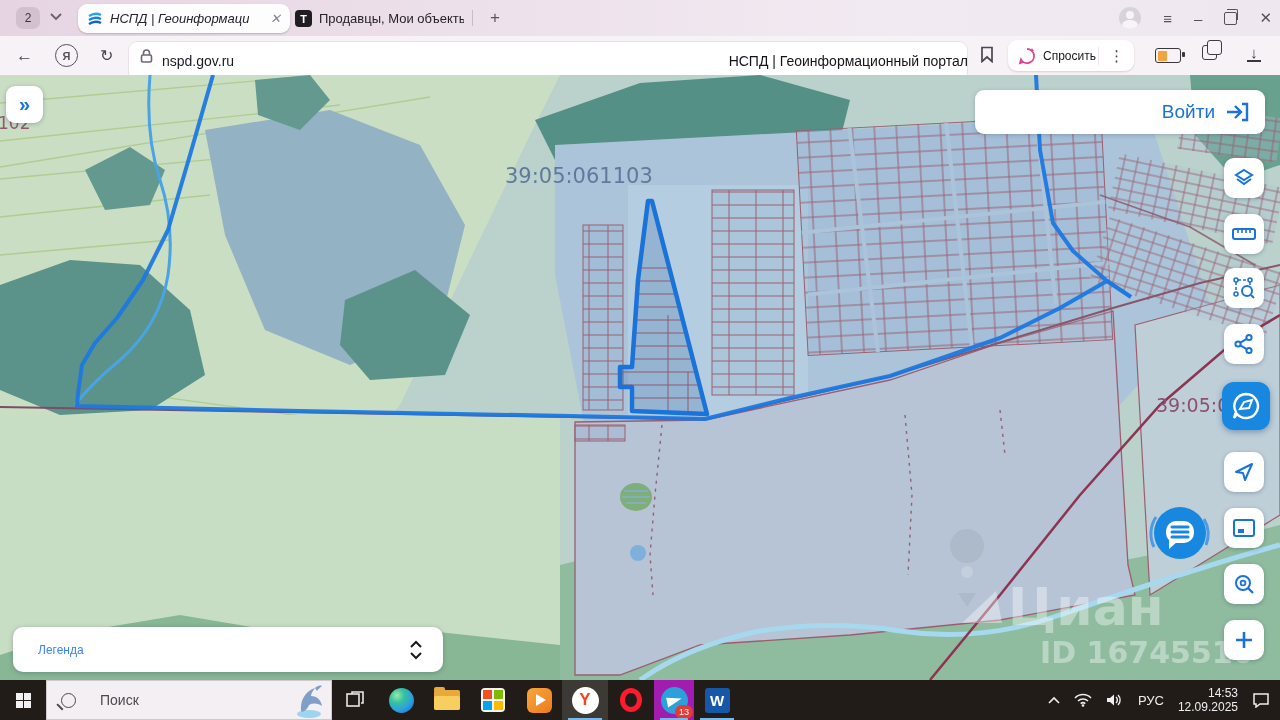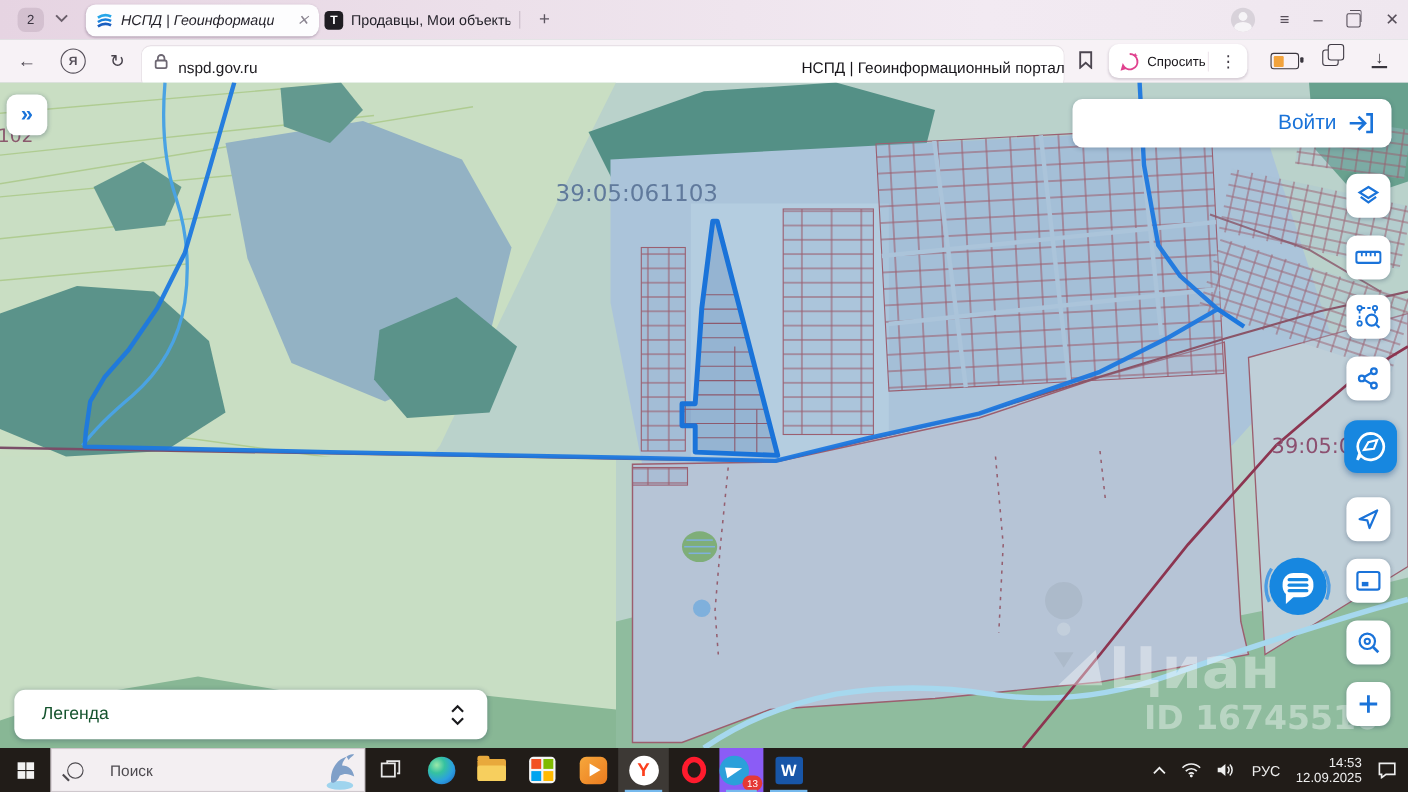--- a/index.html
+++ b/index.html
@@ -65,21 +65,21 @@
     box-shadow:0 1px 4px rgba(30,50,80,.3);display:flex;align-items:center;justify-content:center;color:#1a73d9;}
   .mbtn.active{width:48px;height:48px;border-radius:12px;background:#1787e0;color:#fff;box-shadow:0 2px 6px rgba(10,60,120,.4);}
   .loginbar{position:absolute;left:975px;top:15px;width:290px;height:44px;border-radius:9px;background:#fff;
     box-shadow:0 1px 4px rgba(30,50,80,.25);display:flex;align-items:center;justify-content:flex-end;gap:10px;padding-right:16px;box-sizing:border-box;}
   .loginbar span{color:#1a73d9;font-size:19px;}
   .expand{position:absolute;left:6px;top:11px;width:37px;height:37px;border-radius:9px;background:#fff;
     box-shadow:0 1px 4px rgba(30,50,80,.3);color:#1a73d9;font-size:20px;font-weight:bold;
     display:flex;align-items:center;justify-content:center;}
   .legend{position:absolute;left:13px;top:552px;width:430px;height:45px;border-radius:10px;background:#fff;
     box-shadow:0 1px 5px rgba(30,50,80,.3);display:flex;align-items:center;}
-  .legend span{font-size:16px;color:#14532d;margin-left:25px;}
+  .legend span{font-size:12px;color:#3b82f6;margin-left:25px;}
   .legend .sorter{margin-left:auto;margin-right:20px;}
   .attrib{position:absolute;left:1040px;top:583px;width:240px;height:22px;background:rgba(255,255,255,.35);margin-top:40px;}
   .attrib .txt{position:absolute;left:22px;top:3px;font-size:13.5px;color:#39424e;}
   .scale{position:absolute;left:152px;top:2px;width:84px;text-align:center;font-size:13.5px;color:#39424e;}
   .chatwrap{position:absolute;left:1142px;top:420px;width:76px;height:76px;}
   svg text{font-family:"DejaVu Sans","Liberation Sans",sans-serif;}
 
   
   .taskbar{position:absolute;left:0;top:680px;width:1280px;height:40px;background:#211c18;display:flex;align-items:stretch;color:#eee;}
   .tstart{width:46px;display:flex;align-items:center;justify-content:center;}
@@ -98,21 +98,21 @@
   .folder .back{position:absolute;inset:0;background:#e8a93c;border-radius:2px;}
   .folder .back:before{content:"";position:absolute;left:0;top:-3px;width:11px;height:4px;background:#e8a93c;border-radius:2px 2px 0 0;}
   .folder .front{position:absolute;left:0;right:0;bottom:0;height:14px;background:#f7cf5e;border-radius:2px;}
   .store{width:24px;height:24px;border-radius:4px;background:#f4f4f4;display:grid;place-content:center;grid-template-columns:9px 9px;grid-template-rows:9px 9px;gap:1.5px;padding:0;}
   .store i:nth-child(1){background:#f25022}.store i:nth-child(2){background:#7fba00}
   .store i:nth-child(3){background:#00a4ef}.store i:nth-child(4){background:#ffb900}
   .player{width:25px;height:25px;border-radius:6px;background:linear-gradient(135deg,#f6a73c,#ec7c1f);position:relative;}
   .player:before{content:"";position:absolute;left:9px;top:6px;border-left:10px solid #fff;border-top:6px solid transparent;border-bottom:6px solid transparent;}
   .ydisc{width:27px;height:27px;border-radius:50%;background:#fff;color:#fc3f1d;font-weight:bold;font-size:17px;display:flex;align-items:center;justify-content:center;}
   .opera{width:20px;height:24px;border:5px solid #ff1b2d;border-radius:50%;box-sizing:border-box;width:22px;}
-  .tgtile{width:40px;height:40px;background:#8b5cf6;display:flex;align-items:center;position:relative;}
+  .tgtile{width:40px;height:40px;background:#a21caf;display:flex;align-items:center;justify-content:center;position:relative;}
   .tgball{width:27px;height:27px;border-radius:50%;background:#2ba0da;position:relative;}
   .tgball:before{content:"";position:absolute;left:6px;top:9px;border-left:15px solid #fff;border-top:4px solid transparent;border-bottom:6px solid transparent;transform:rotate(-12deg);}
   .tgbadge{position:absolute;right:1px;bottom:1px;min-width:14px;height:14px;border-radius:8px;background:#e53935;color:#fff;font-size:9px;display:flex;align-items:center;justify-content:center;padding:0 2px;}
   .wordic{width:25px;height:25px;border-radius:3px;background:#1856a8;color:#fff;font-weight:bold;font-size:15px;display:flex;align-items:center;justify-content:center;position:relative;}
   .wordic:before{content:"";position:absolute;right:-4px;top:2px;width:8px;height:21px;background:#4b9bdf;border-radius:0 2px 2px 0;z-index:-1;}
   .tray{margin-left:auto;display:flex;align-items:center;gap:14px;padding-right:10px;}
   .tray .lang{font-size:13px;}
   .clock{font-size:12px;line-height:14px;text-align:right;}
 </style>
 </head>

